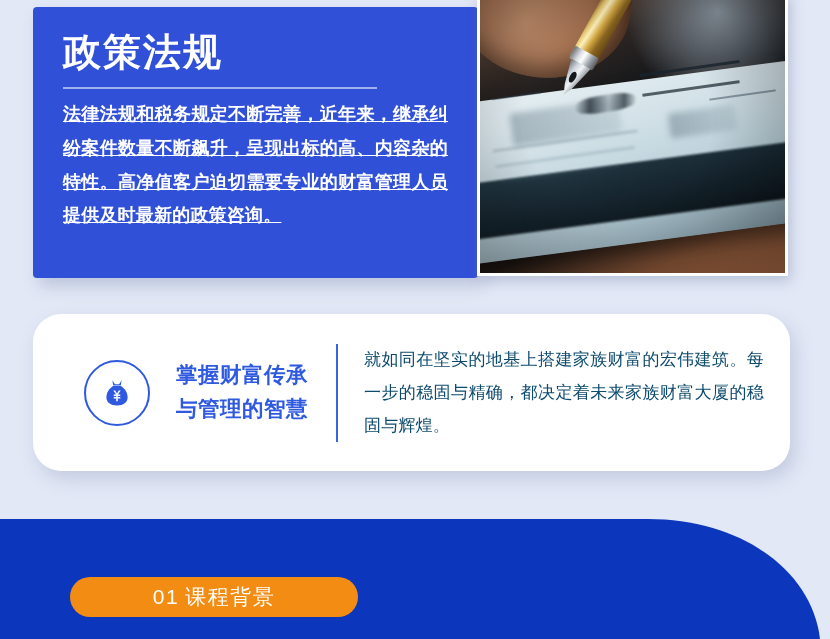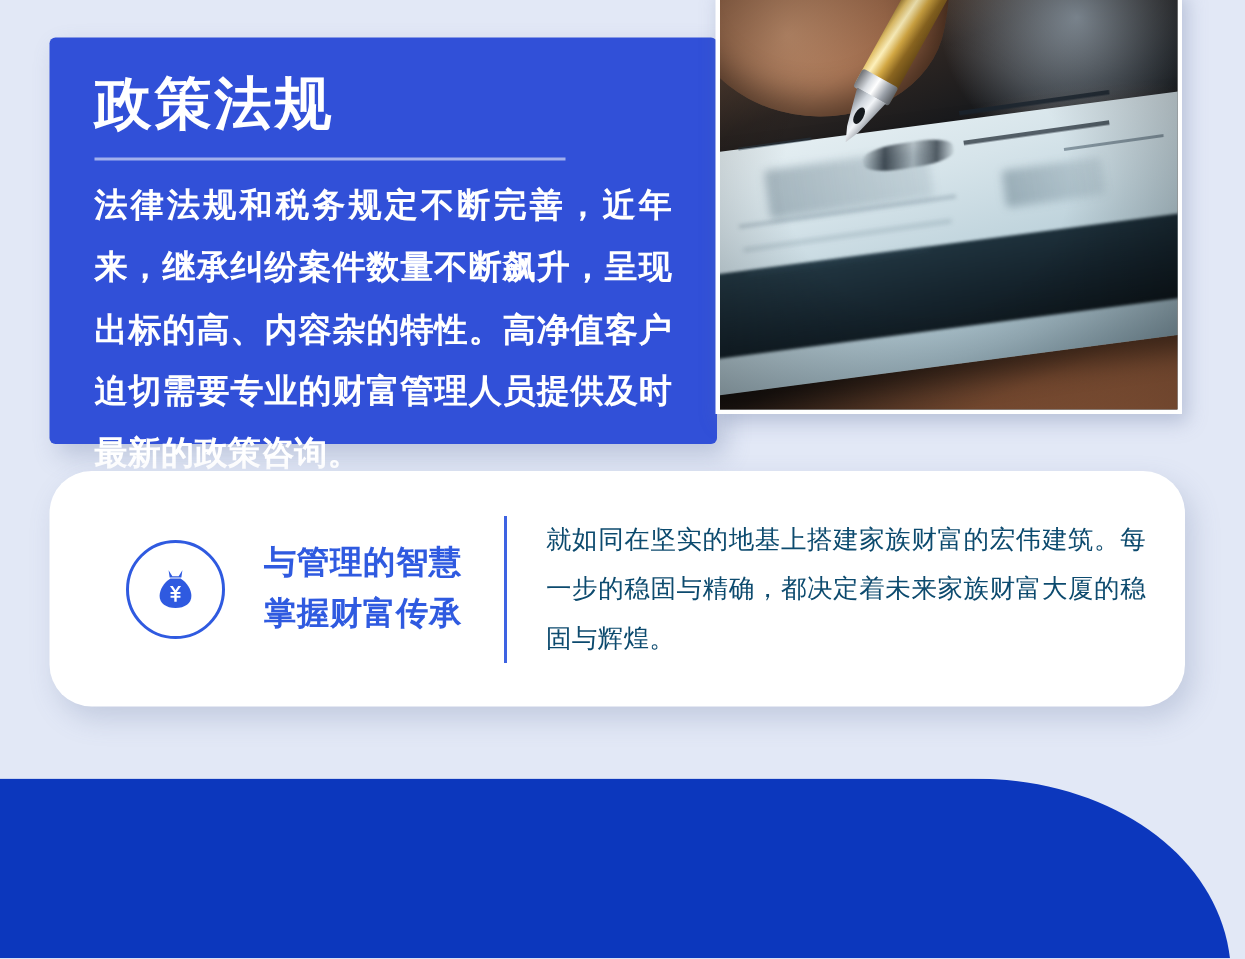--- a/index.html
+++ b/index.html
@@ -20,21 +20,21 @@
     width: 830px;
     height: 639px;
     background: #e2e8f6;
     overflow: hidden;
   }
 
   
   .policy-card {
     position: absolute;
     left: 33px;
-    top: 25px;
+    top: 7px;
     width: 445px;
     height: 271px;
     background: #3150d8;
     border-radius: 4px;
     box-shadow: 6px 8px 16px rgba(100,115,160,0.30);
     box-sizing: border-box;
     padding: 26px 30px 0 28px;
   }
   .policy-title {
     color: #ffffff;
@@ -46,26 +46,27 @@
     white-space: nowrap;
   }
   .policy-rule {
     margin: 14px 2px 0 2px;
     height: 2px;
     width: 314px;
     background: rgba(255,255,255,0.55);
   }
   .policy-body {
     color: #ffffff;
-    font-size: 22px;
+    font-size: 18px;
     font-weight: bold;
     line-height: 1.88;
     letter-spacing: 0.2px;
     margin: 9px 0 4px 2px;
     text-align: justify;
+    text-decoration: underline;
   }
 
   
   .photo-frame {
     position: absolute;
     left: 477px;
     top: -8px;
     width: 311px;
     height: 284px;
     background: #ffffff;
@@ -311,27 +312,31 @@
 
   <div class="wisdom-card">
     <div class="bag-icon-wrap">
       <svg width="34" height="34" viewBox="0 0 34 34" aria-hidden="true">
         <path d="M12.4 4.2 L14.9 8.2 L19.1 8.2 L21.6 4.2 L20.9 9.0 L13.1 9.0 Z" fill="#2f5ae0"></path>
         <path d="M13.6 9.6 C9.2 12.4 6.4 17.0 6.4 21.4 C6.4 26.2 10.7 29.4 17 29.4 C23.3 29.4 27.6 26.2 27.6 21.4 C27.6 17.0 24.8 12.4 20.4 9.6 Z" fill="#2f5ae0"></path>
         <path d="M13.3 14.6 L16.1 18.6 L13.7 18.6 L13.7 20.0 L16.2 20.0 L16.2 21.1 L13.7 21.1 L13.7 22.5 L16.2 22.5 L16.2 25.2 L17.8 25.2 L17.8 22.5 L20.3 22.5 L20.3 21.1 L17.8 21.1 L17.8 20.0 L20.3 20.0 L20.3 18.6 L17.9 18.6 L20.7 14.6 L18.8 14.6 L17.0 17.5 L15.2 14.6 Z" fill="#ffffff"></path>
       </svg>
     </div>
     <div class="wisdom-heading">
+      <div>掌握财富传承</div>
       <div>与管理的智慧</div>
-      <div>掌握财富传承</div>
     </div>
     <div class="wisdom-divider"></div>
     <p class="wisdom-body">就如同在坚实的地基上搭建家族财富的宏伟建筑。每一步的稳固与精确，都决定着未来家族财富大厦的稳固与辉煌。</p>
   </div>
 
   <div class="bottom-band">
     <svg width="830" height="120" viewBox="0 0 830 120" aria-hidden="true">
       <path d="M0,0 L648,0 C742,0 812,52 820,120 L0,120 Z" fill="#0c37bd"></path>
     </svg>
   </div>
 
+  <div class="section-chip">
+    <span class="chip-num">01</span>
+    <span>课程背景</span>
+  </div>
 
 </div>
 
 </body></html>

